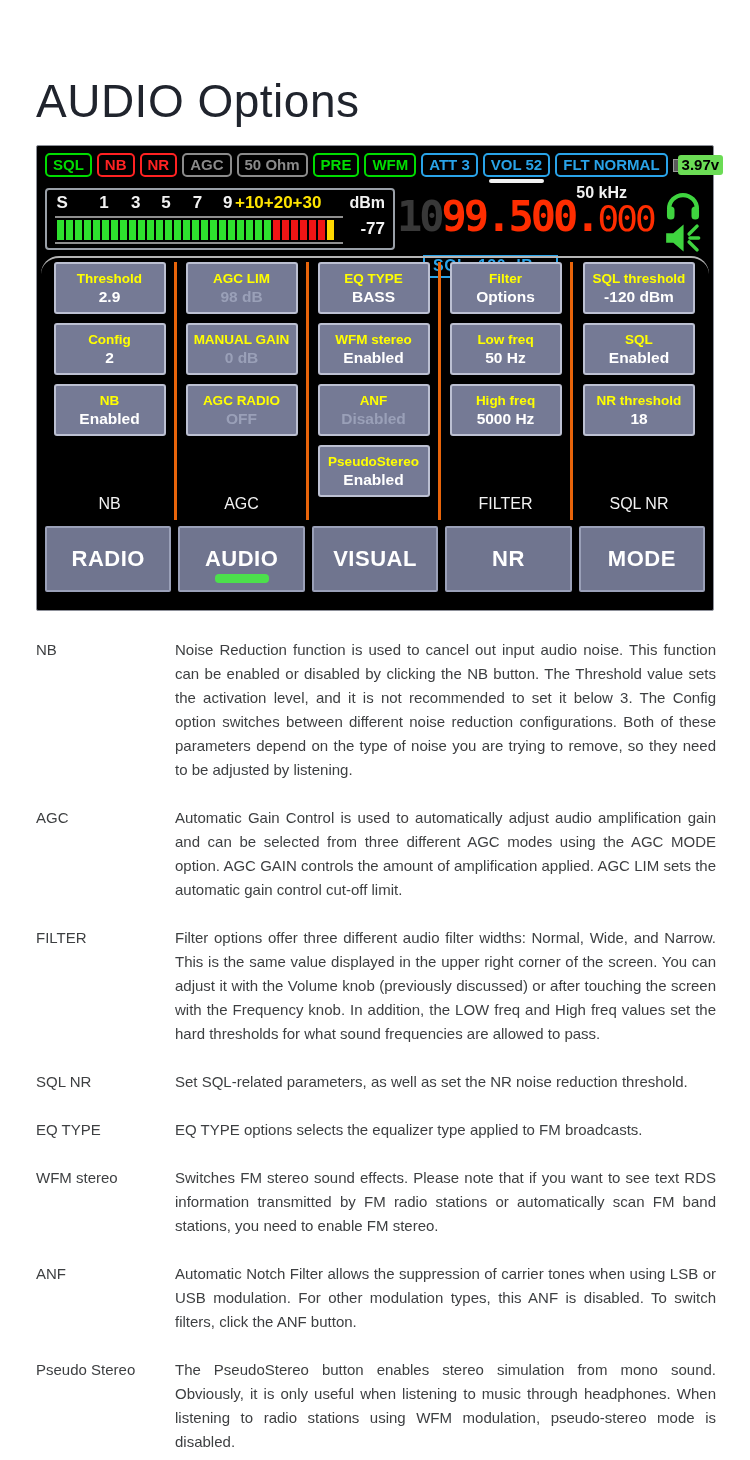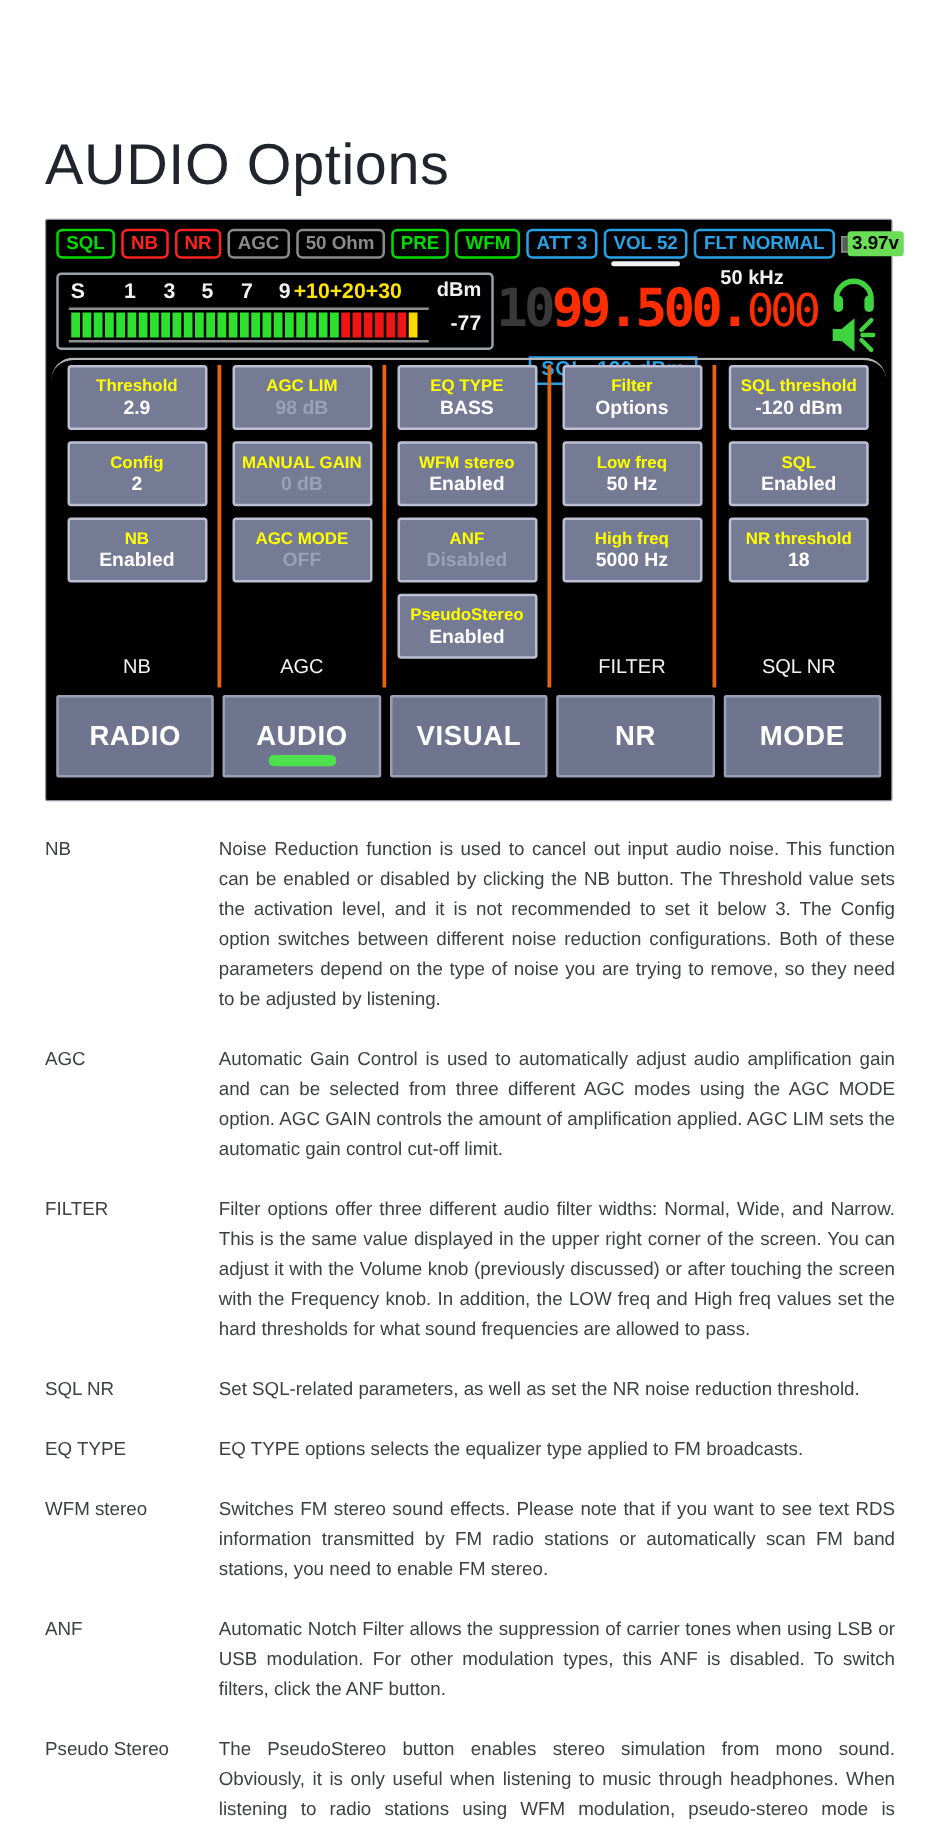--- a/index.html
+++ b/index.html
@@ -1,21 +1,21 @@
 <!DOCTYPE html>
 <html><head>
 <meta charset="utf-8">
 <style>
   * { box-sizing: border-box; margin: 0; padding: 0; }
   html,body { width: 750px; background: #ffffff; }
   body { height: 1460px; overflow: hidden; font-family: "Liberation Sans", sans-serif; }
 
   
   .page-title {
-    margin: 104px 0 0 36px;
+    margin: 74px 0 0 36px;
     font-size: 46px;
     font-weight: normal;
     letter-spacing: 0.5px;
     color: #20242d;
   }
 
   
   .panel {
     position: relative;
     margin: 17px 36px 0 36px;
@@ -277,21 +277,21 @@
       <div class="gcol">
         <div class="gbtn dis">
           <div class="glabel">AGC LIM</div>
           <div class="gvalue">98 dB</div>
         </div>
         <div class="gbtn dis">
           <div class="glabel">MANUAL GAIN</div>
           <div class="gvalue">0 dB</div>
         </div>
         <div class="gbtn dis">
-          <div class="glabel">AGC MODE</div>
+          <div class="glabel">AGC RADIO</div>
           <div class="gvalue">OFF</div>
         </div>
         <div class="gname">AGC</div>
       </div>
       <div class="gcol">
         <div class="gbtn">
           <div class="glabel">EQ TYPE</div>
           <div class="gvalue">BASS</div>
         </div>
         <div class="gbtn">

